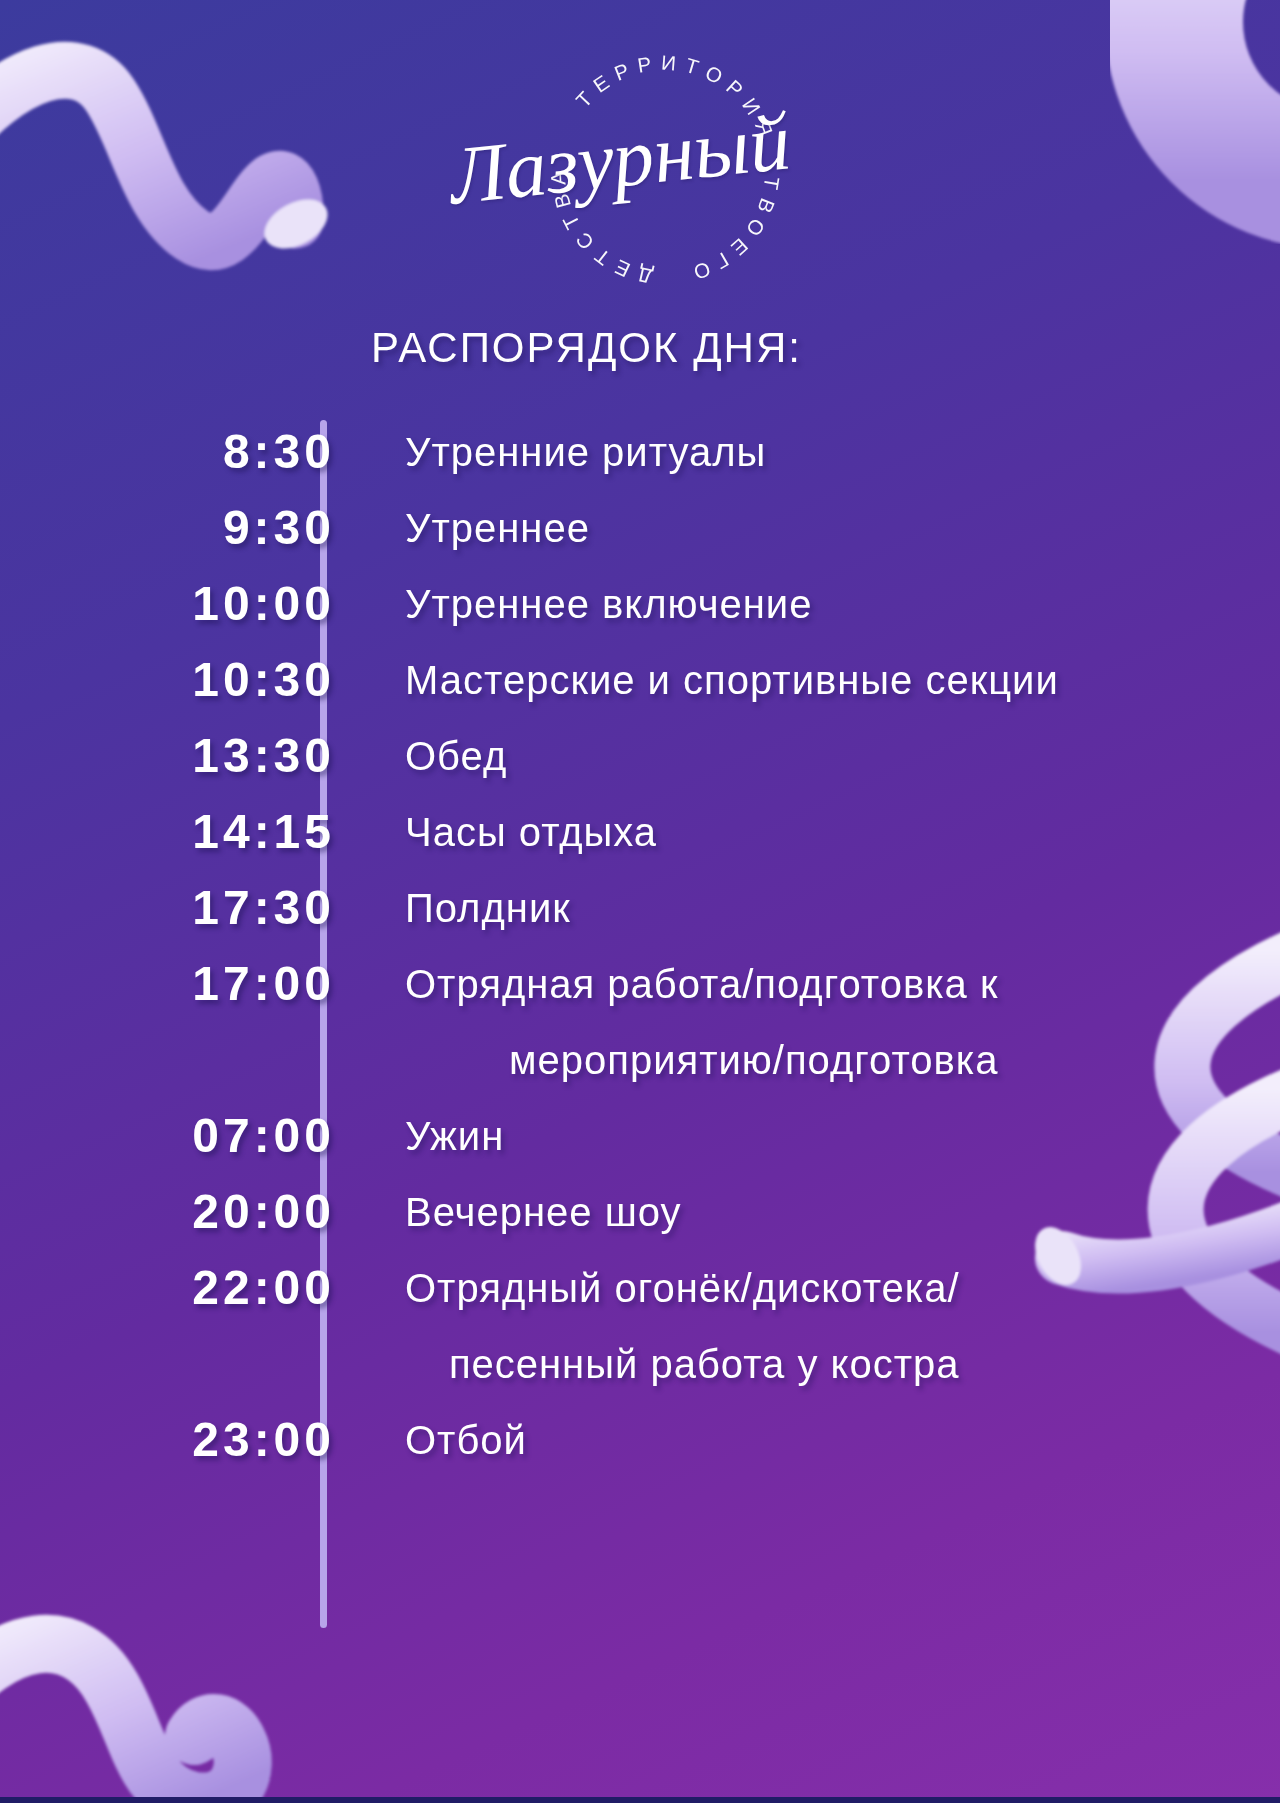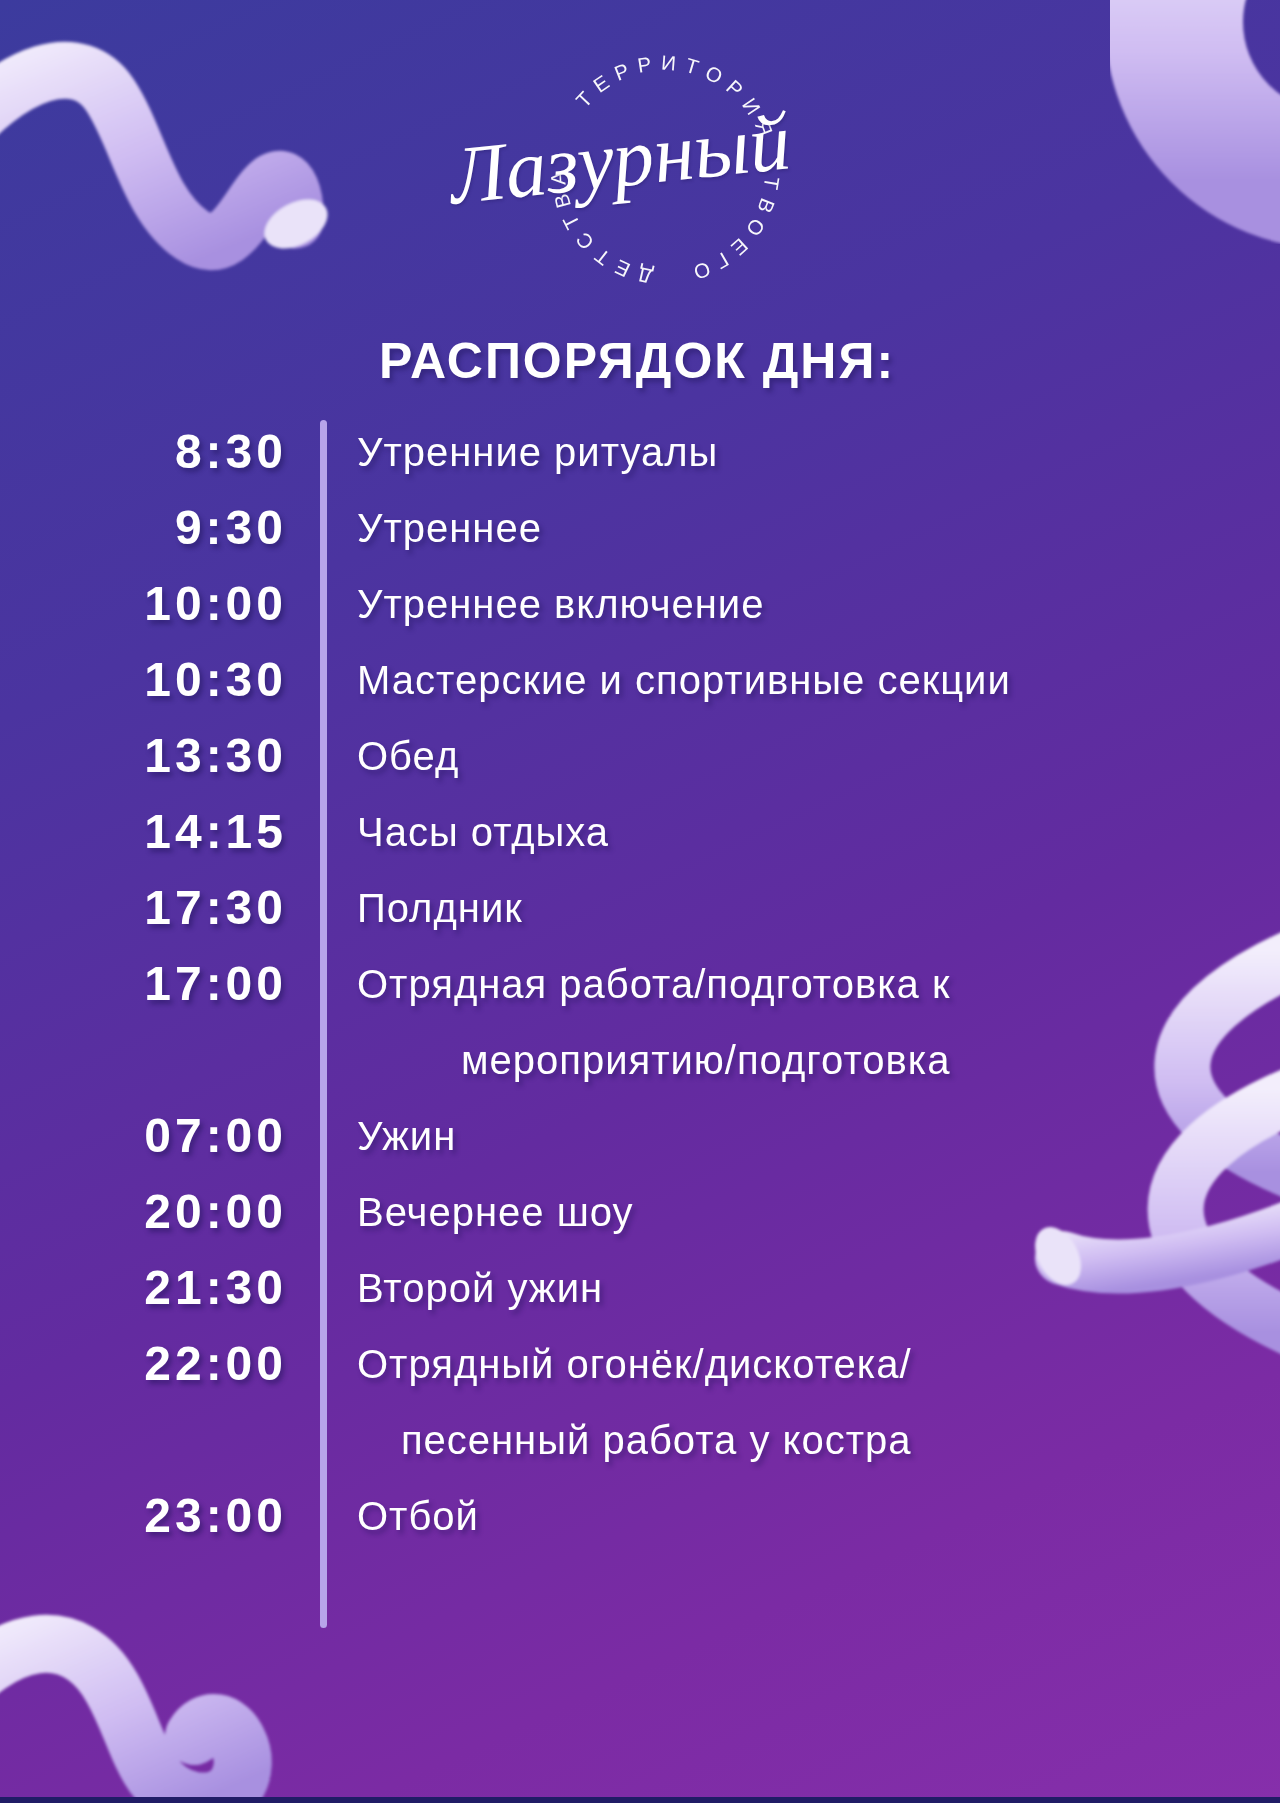--- a/index.html
+++ b/index.html
@@ -28,36 +28,37 @@
     text-align:center;
     font-family:"Liberation Serif", serif;
     font-style:italic; font-weight:400;
     font-size:82px; line-height:1;
     transform:rotate(-6deg);
     text-shadow:1px 2px 3px rgba(25,15,80,.25);
   }
 
   
   .title {
-    position:absolute; left:363px; top:316px; margin:16px;
-    font-size:50px; font-weight:bold; letter-spacing:2px;
+    position:absolute; left:363px; top:316px; margin:8px;
+    font-size:42px; font-weight:normal; letter-spacing:2px;
     text-shadow:3px 4px 5px rgba(25,15,80,.4);
     white-space:nowrap;
   }
 
   
   .schedule { position:absolute; left:0; top:414px; width:1280px; }
   .row { display:flex; align-items:flex-start; }
   .time {
     width:287px; flex:0 0 287px;
     text-align:right;
     font-size:48px; font-weight:bold; letter-spacing:4px;
     line-height:76px;
     text-shadow:3px 4px 5px rgba(25,15,80,.45);
     white-space:nowrap;
+    padding-left:48px;
   }
   .activity {
     margin-left:70px;
     font-size:40px; font-weight:300; letter-spacing:1px;
     line-height:76px;
     text-shadow:3px 4px 5px rgba(25,15,80,.4);
     white-space:nowrap;
     text-align:right;
   }
   .divider {
@@ -188,26 +189,20 @@
           <div class="activity-line">Ужин</div>
         </div>
       </div>
       <div class="row">
         <div class="time">20:00</div>
         <div class="activity">
           <div class="activity-line">Вечернее шоу</div>
         </div>
       </div>
       <div class="row">
-        <div class="time">21:30</div>
-        <div class="activity">
-          <div class="activity-line">Второй ужин</div>
-        </div>
-      </div>
-      <div class="row">
         <div class="time">22:00</div>
         <div class="activity">
           <div class="activity-line">Отрядный огонёк/дискотека/</div>
           <div class="activity-line">песенный работа у костра</div>
         </div>
       </div>
       <div class="row">
         <div class="time">23:00</div>
         <div class="activity">
           <div class="activity-line">Отбой</div>

